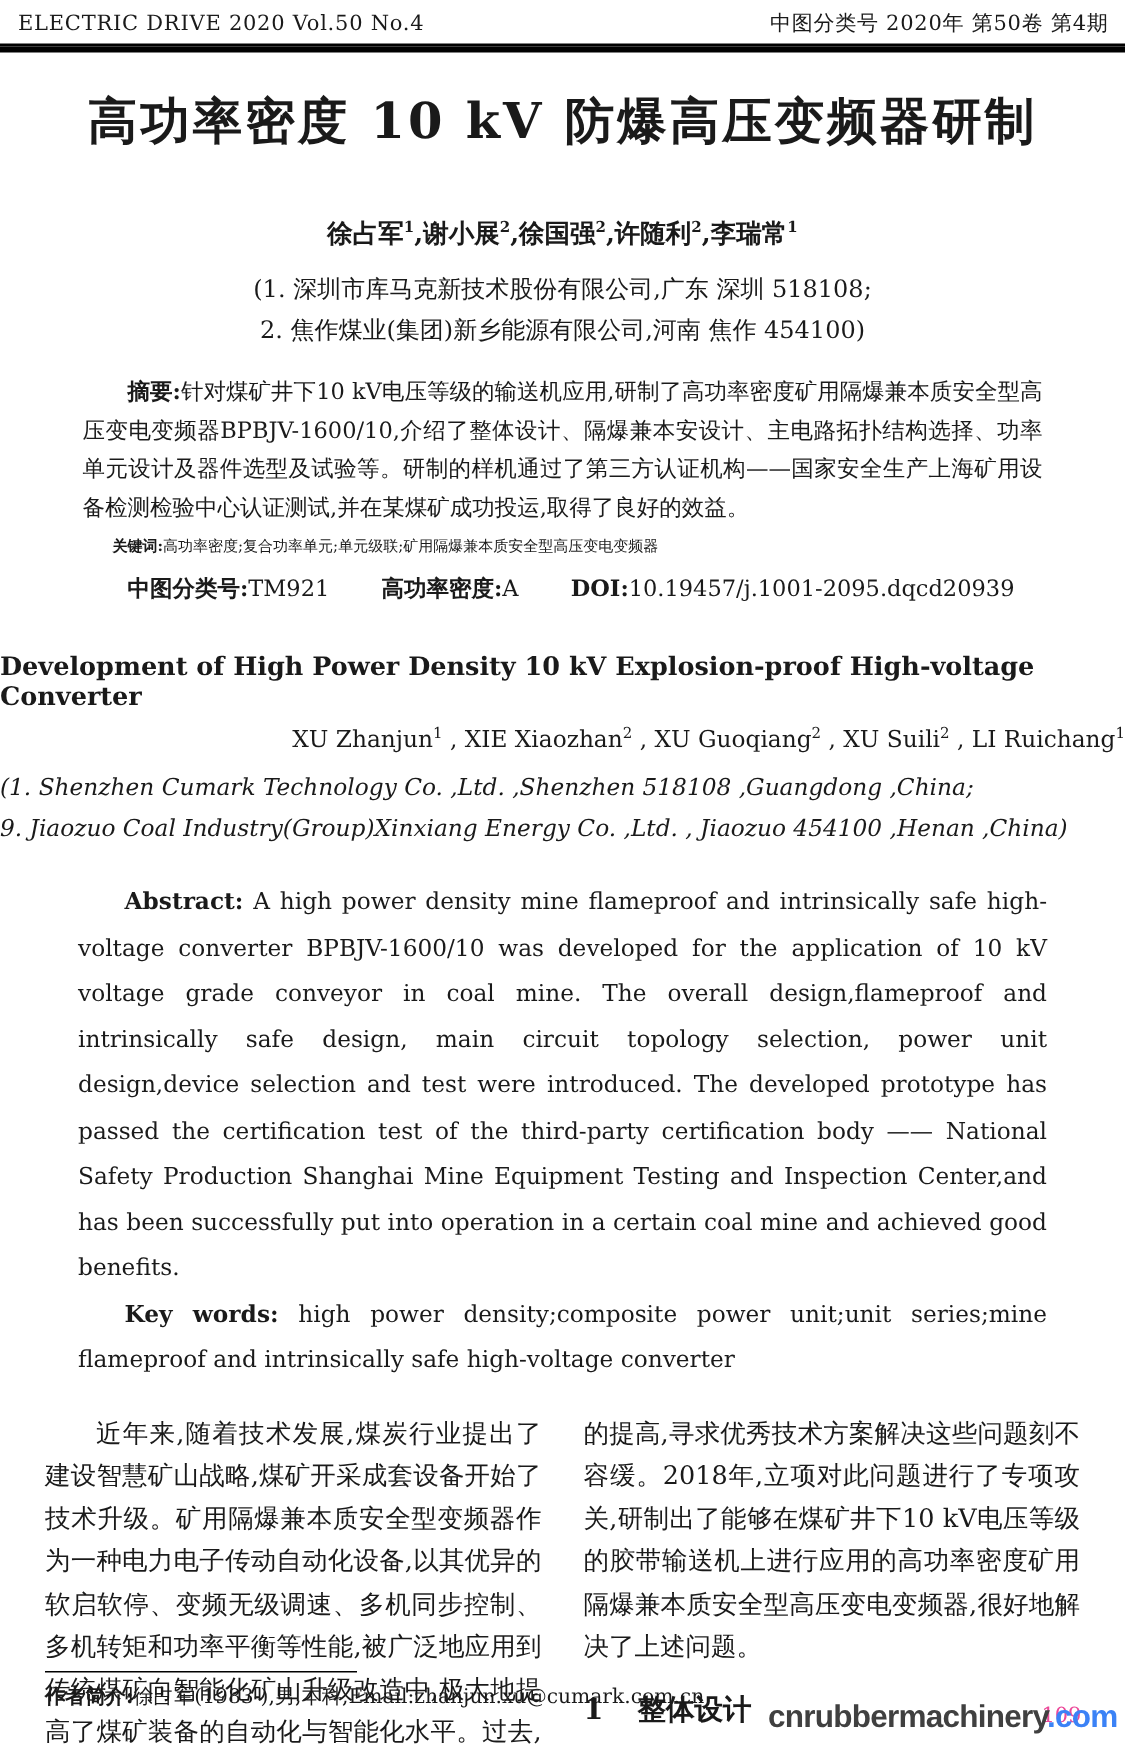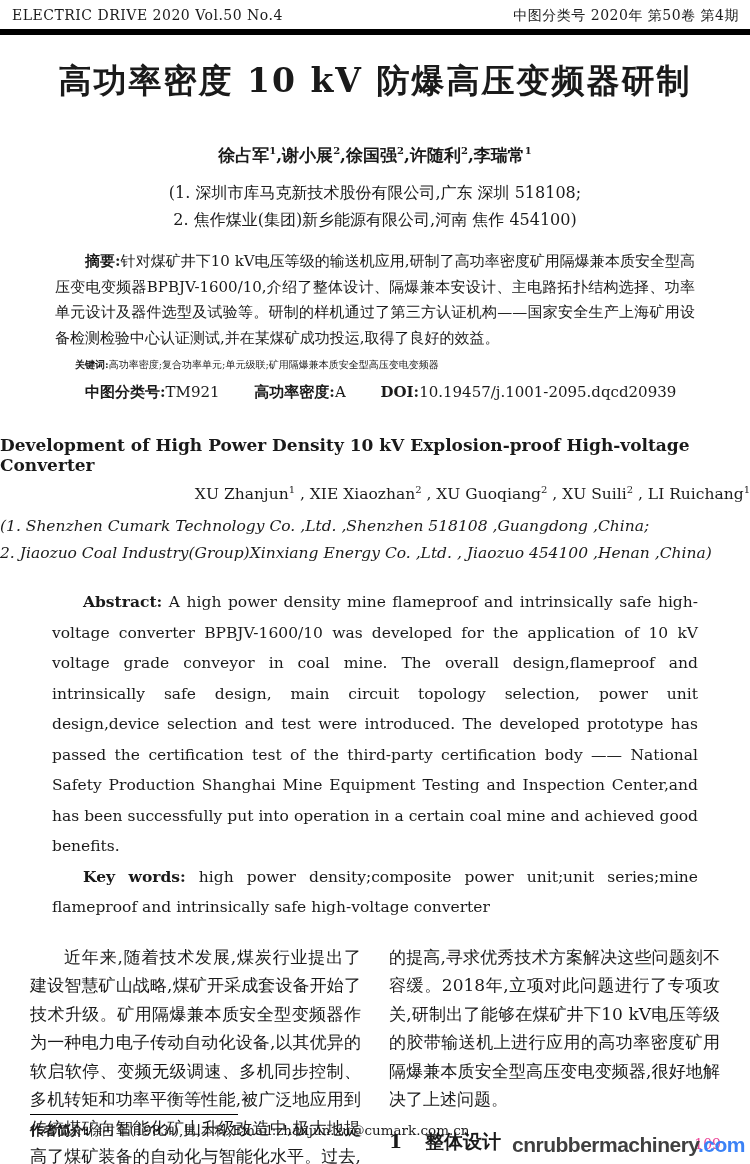--- a/index.html
+++ b/index.html
@@ -78,21 +78,21 @@
     <span class="clc-item"><b class="lbl">高功率密度:</b><span>A</span></span>
     <span class="clc-item"><b class="lbl">DOI:</b><span>10.19457/j.1001-2095.dqcd20939</span></span>
   </p>
 
   <div class="title-en">Development of High Power Density 10 kV Explosion-proof High-voltage Converter</div>
 
   <div class="authors-en">XU Zhanjun<sup>1</sup> , XIE Xiaozhan<sup>2</sup> , XU Guoqiang<sup>2</sup> , XU Suili<sup>2</sup> , LI Ruichang<sup>1</sup></div>
 
   <div class="affils-en">
     <div>(1. Shenzhen Cumark Technology Co. ,Ltd. ,Shenzhen 518108 ,Guangdong ,China;</div>
-    <div>2. Jiaozuo Coal Industry(Group)Xinxiang Energy Co. ,Ltd. , Jiaozuo 454100 ,Henan ,China)</div>
+    <div>9. Jiaozuo Coal Industry(Group)Xinxiang Energy Co. ,Ltd. , Jiaozuo 454100 ,Henan ,China)</div>
   </div>
 
   <p class="abstract-en"><b class="lbl">Abstract:</b> <span>A high power density mine flameproof and intrinsically safe high-voltage converter BPBJV-1600/10 was developed for the application of 10 kV voltage grade conveyor in coal mine. The overall design,flameproof and intrinsically safe design, main circuit topology selection, power unit design,device selection and test were introduced. The developed prototype has passed the certification test of the third-party certification body —— National Safety Production Shanghai Mine Equipment Testing and Inspection Center,and has been successfully put into operation in a certain coal mine and achieved good benefits.</span></p>
 
   <p class="keywords-en"><b class="lbl">Key words:</b> <span>high power density;composite power unit;unit series;mine flameproof and intrinsically safe high-voltage converter</span></p>
 
   <div class="body-cols">
     <div class="col">
       <p class="para-indent">近年来,随着技术发展,煤炭行业提出了建设智慧矿山战略,煤矿开采成套设备开始了技术升级。矿用隔爆兼本质安全型变频器作为一种电力电子传动自动化设备,以其优异的软启软停、变频无级调速、多机同步控制、多机转矩和功率平衡等性能,被广泛地应用到传统煤矿向智能化矿山升级改造中,极大地提高了煤矿装备的自动化与智能化水平。过去,在煤矿井下10 kV电压等级的胶带输送机中,其配套的10 kV隔爆型电机通常采用液力耦合器、CST等进行驱动,这种方式自动化与智能化水平不高,经常出现内部液体泄漏、金属部件磨损、电机烧毁、多机运行时无法进行功率平衡等问题,维护成本居高不下,严重阻碍了煤矿智能化水平的提升及生产效率</p>
     </div>

